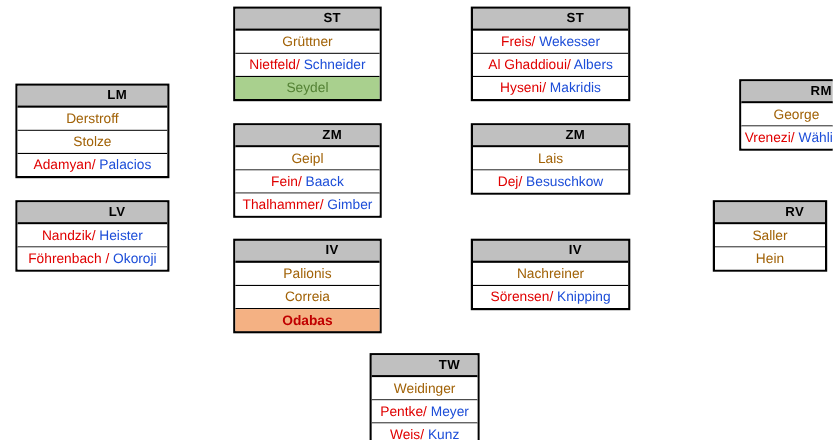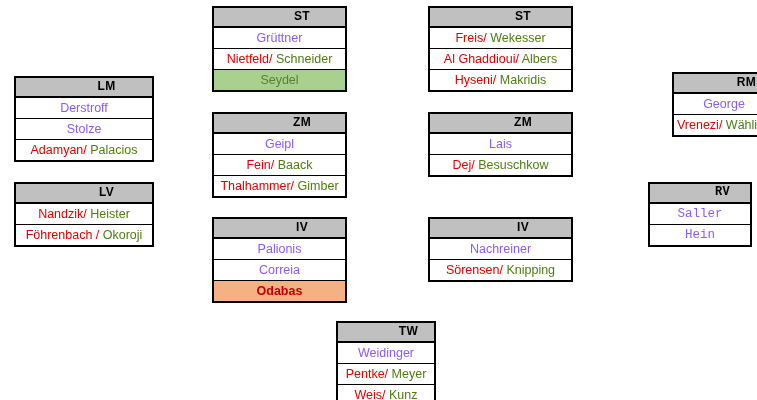--- a/index.html
+++ b/index.html
@@ -44,21 +44,21 @@
     font-size: 12.5px;
     border-bottom: 1px solid #000000;
     background: #ffffff;
     white-space: nowrap;
     overflow: hidden;
   }
   .player-row:last-child {
     border-bottom: none;
   }
   .player-row.single-black {
-    color: #8b5cf6;
+    color: #a16207;
   }
   .player-row.hl-green {
     background: #a9d08e;
   }
   .player-row.hl-green .nm-a {
     color: #548235;
   }
   .player-row.hl-orange {
     background: #f4b183;
   }
@@ -66,21 +66,21 @@
     color: #c00000;
     font-weight: bold;
   }
   .nm-a {
     color: #e00000;
   }
   .nm-sep {
     color: #e00000;
   }
   .nm-b {
-    color: #4d7c0f;
+    color: #1d4ed8;
   }
 </style>
 </head>
 <body>
 
 <div id="board">
     <div class="pos-box" style="left: 212px; top: 6px; width: 135px;">
       <div class="pos-header">ST</div>
       <div class="player-row single-black"><span class="">Grüttner</span></div>
       <div class="player-row"><span class="nm-a">Nietfeld</span><span class="nm-sep">/</span> <span class="nm-b">Schneider</span></div>
@@ -112,21 +112,21 @@
     <div class="pos-box" style="left: 428px; top: 112px; width: 145px;">
       <div class="pos-header">ZM</div>
       <div class="player-row single-black"><span class="">Lais</span></div>
       <div class="player-row"><span class="nm-a">Dej</span><span class="nm-sep">/</span> <span class="nm-b">Besuschkow</span></div>
     </div>
     <div class="pos-box" style="left: 14px; top: 182px; width: 140px;">
       <div class="pos-header">LV</div>
       <div class="player-row"><span class="nm-a">Nandzik</span><span class="nm-sep">/</span> <span class="nm-b">Heister</span></div>
       <div class="player-row"><span class="nm-a">Föhrenbach</span><span class="nm-sep"> /</span> <span class="nm-b">Okoroji</span></div>
     </div>
-    <div class="pos-box" style="left: 648px; top: 182px; width: 104px; font-family: Liberation Mono, monospace;">
+    <div class="pos-box" style="left: 648px; top: 182px; width: 104px;">
       <div class="pos-header">RV</div>
       <div class="player-row single-black"><span class="">Saller</span></div>
       <div class="player-row single-black"><span class="">Hein</span></div>
     </div>
     <div class="pos-box" style="left: 212px; top: 217px; width: 135px;">
       <div class="pos-header">IV</div>
       <div class="player-row single-black"><span class="">Palionis</span></div>
       <div class="player-row single-black"><span class="">Correia</span></div>
       <div class="player-row hl-orange"><span class="nm-a">Odabas</span></div>
     </div>

